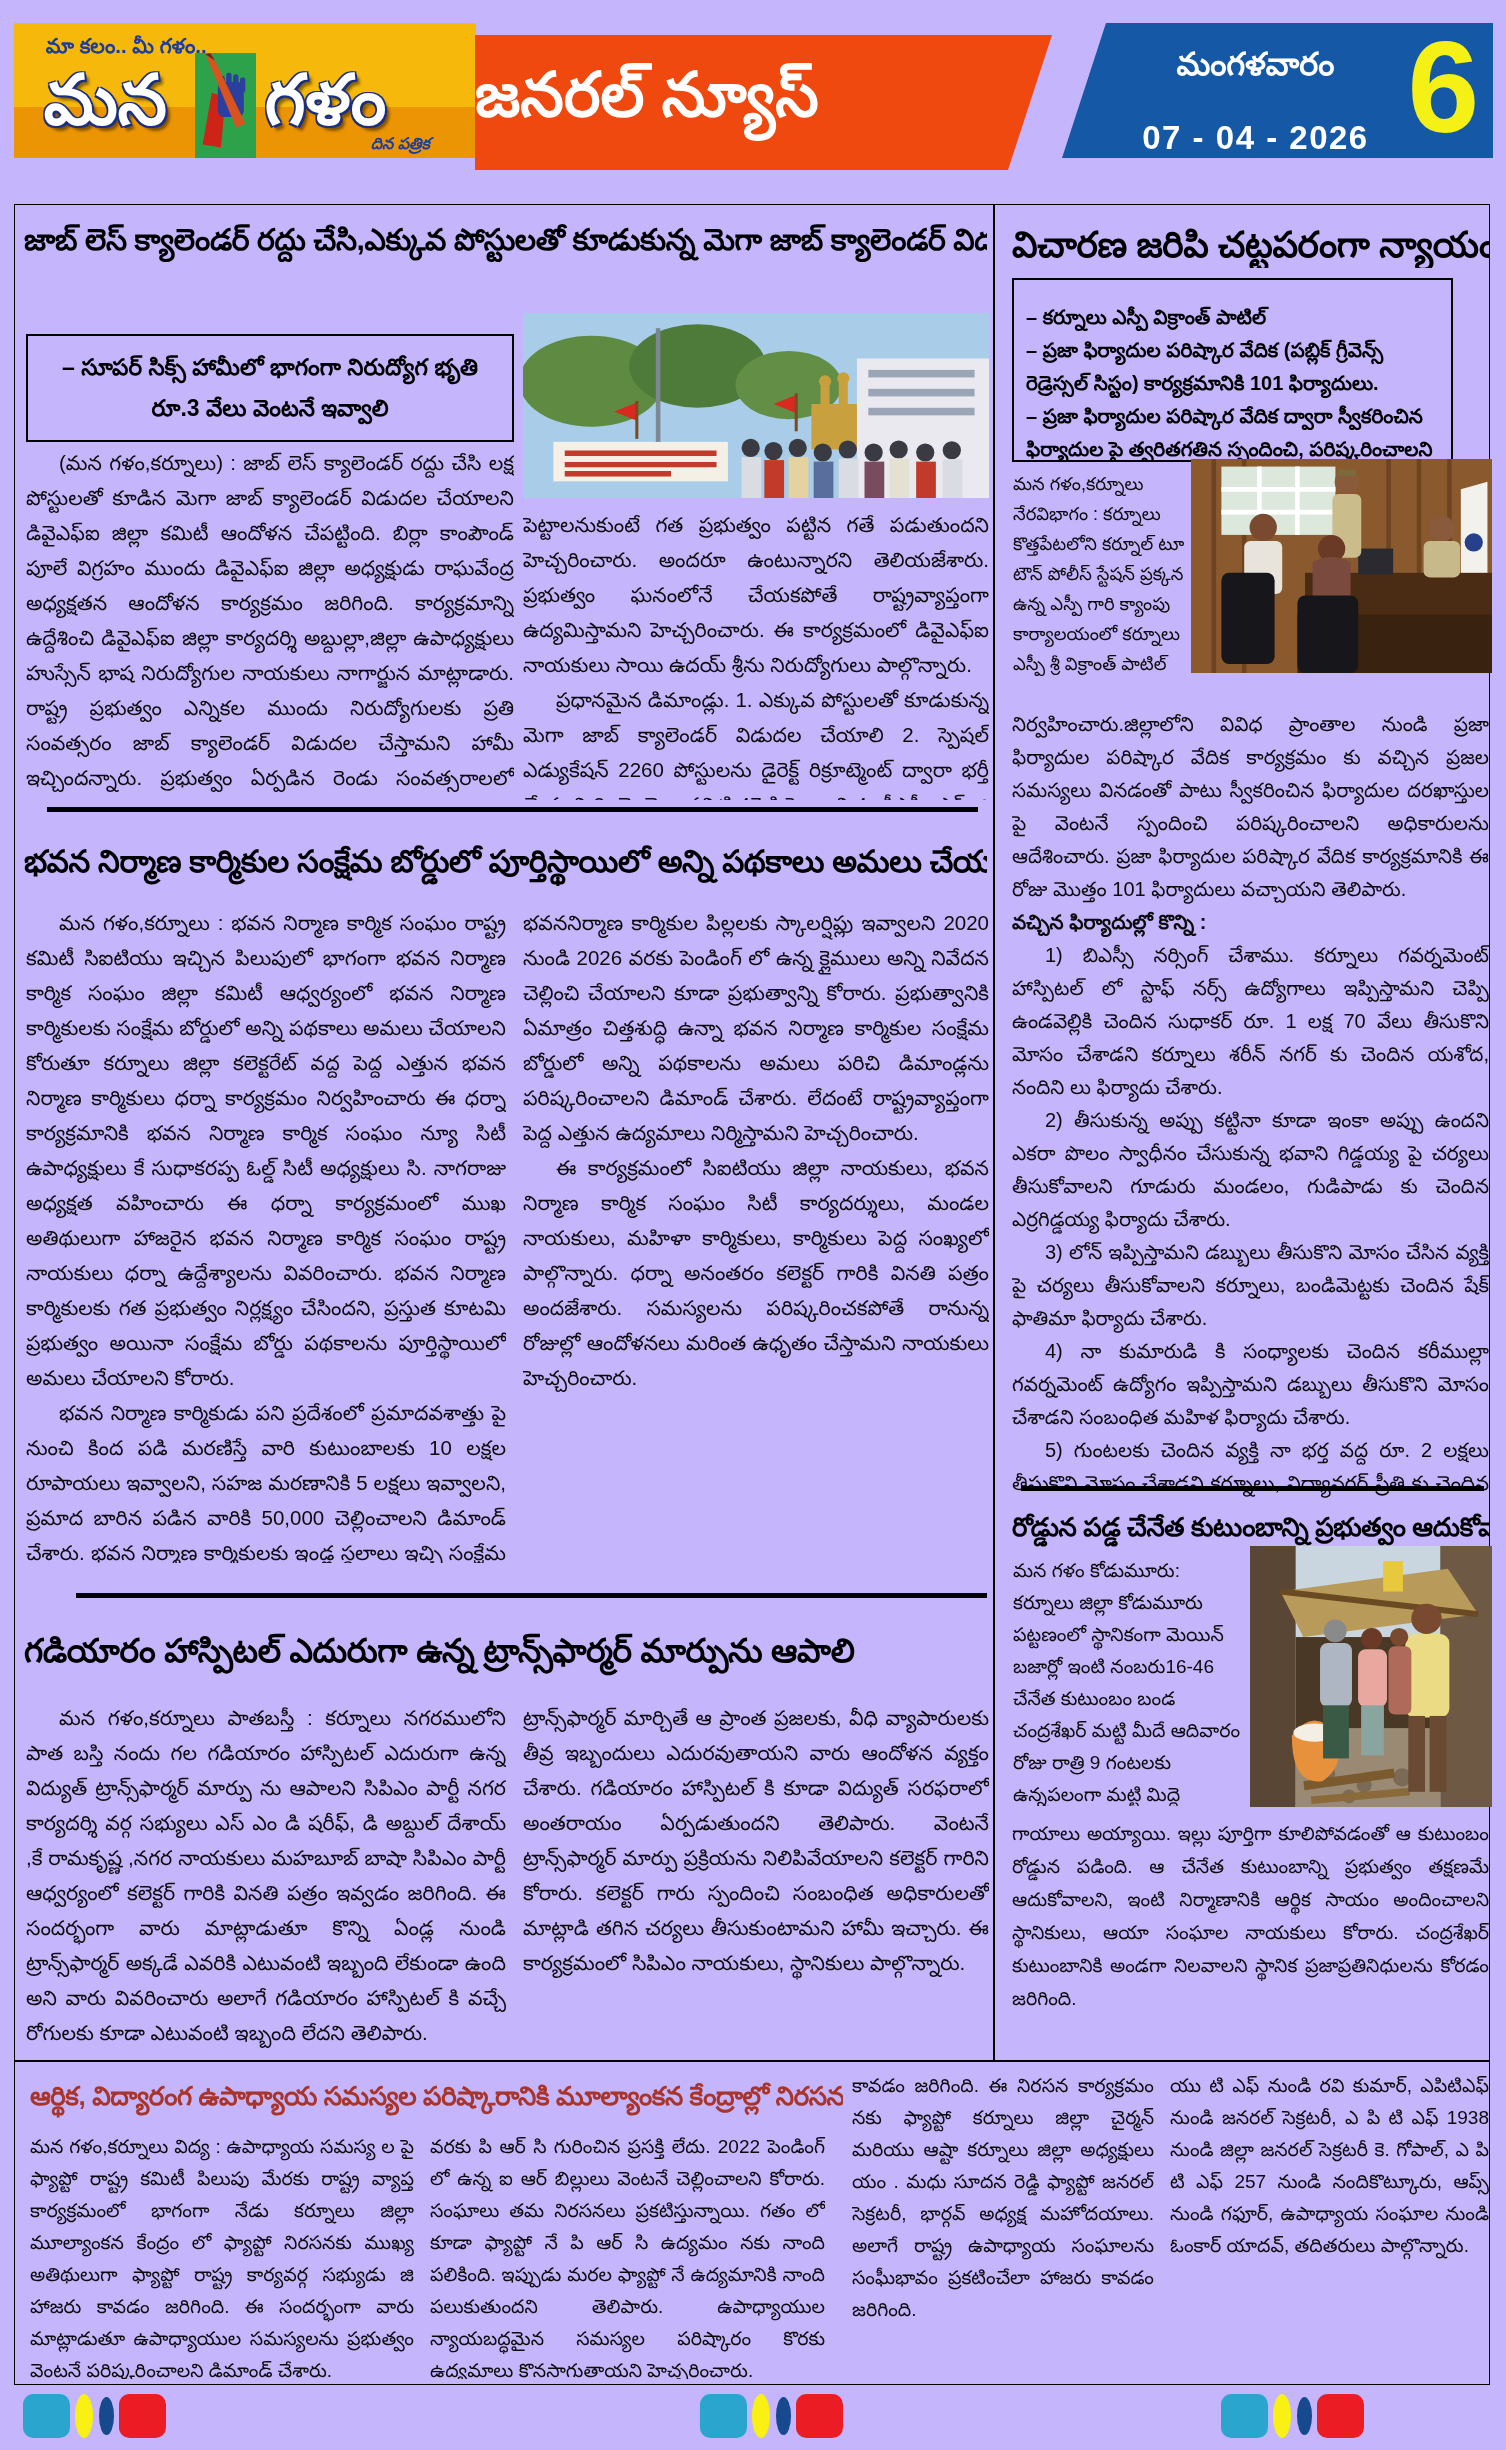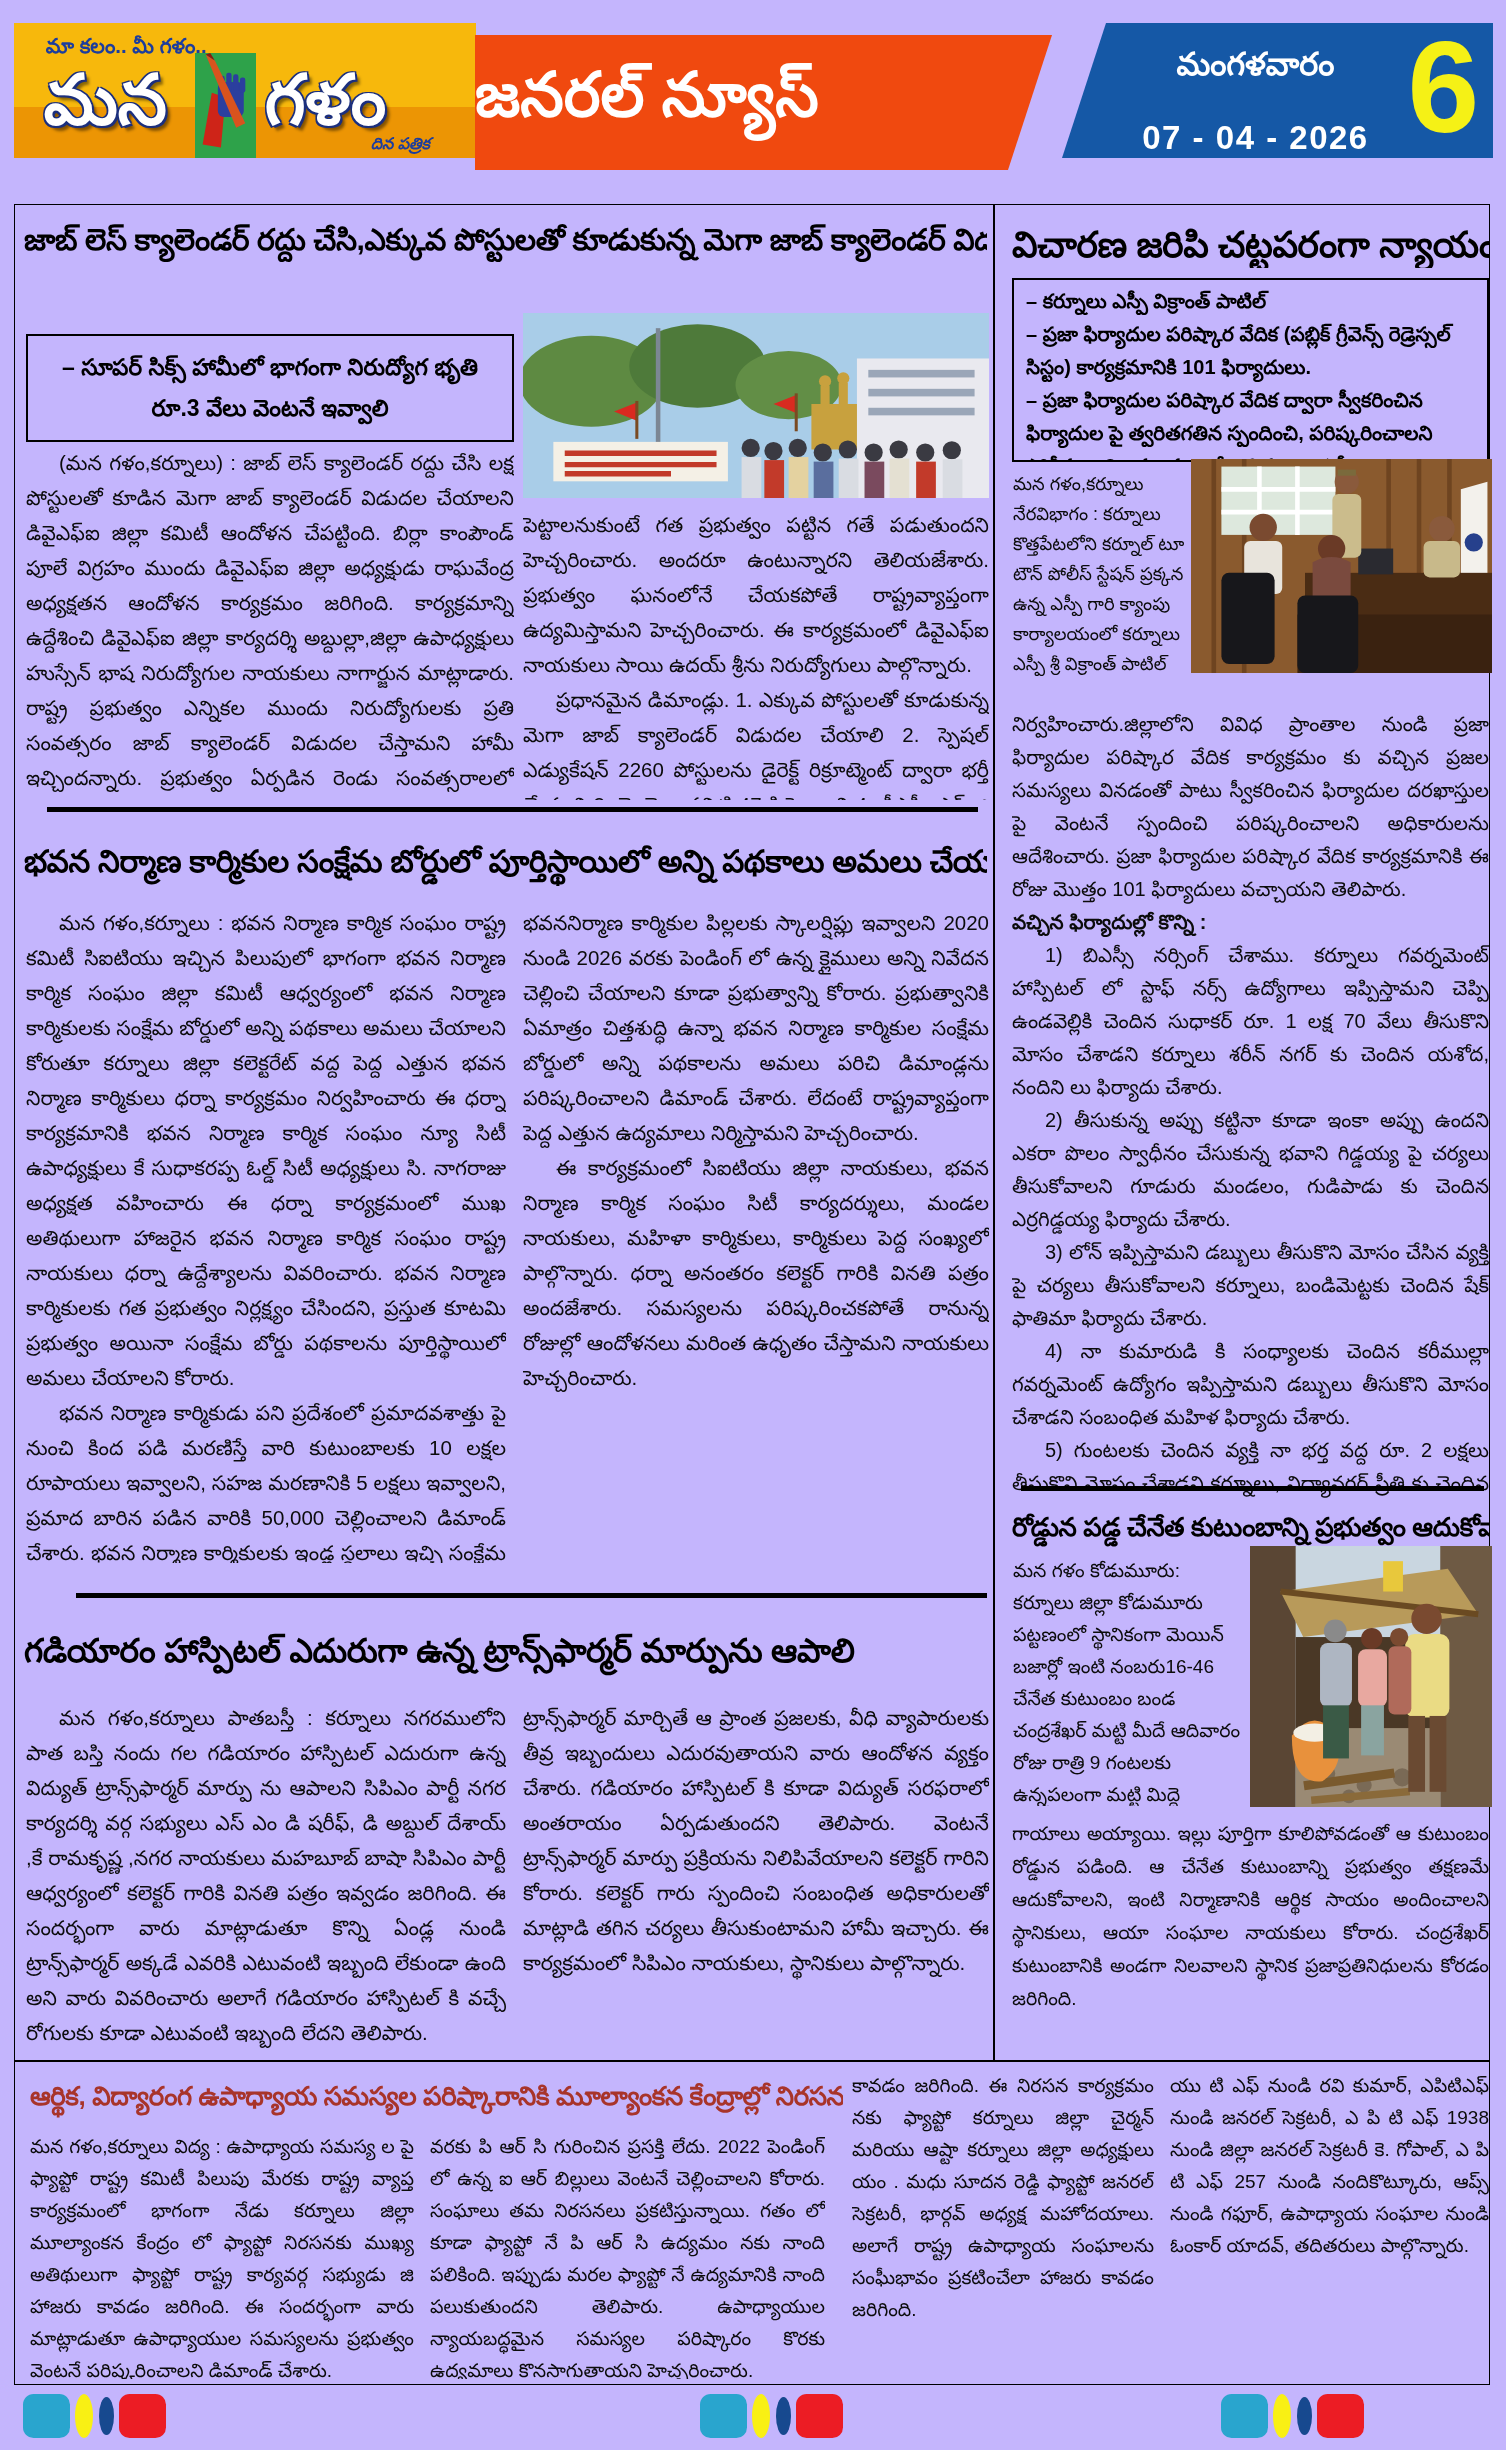--- a/index.html
+++ b/index.html
@@ -145,21 +145,21 @@
 
   <div class="abs body-col" style="left:26px;top:1700px;width:480px;height:355px;font-size:20.5px;line-height:35px;">
     <p>మన గళం,కర్నూలు పాతబస్తీ : కర్నూలు నగరములోని పాత బస్తి నందు గల గడియారం హాస్పిటల్ ఎదురుగా ఉన్న విద్యుత్ ట్రాన్స్‌ఫార్మర్ మార్పు ను ఆపాలని సిపిఎం పార్టీ నగర కార్యదర్శి వర్గ సభ్యులు ఎస్ ఎం డి షరీఫ్, డి అబ్దుల్ దేశాయ్ ,కే రామకృష్ణ ,నగర నాయకులు మహబూబ్ బాషా సిపిఎం పార్టీ ఆధ్వర్యంలో కలెక్టర్ గారికి వినతి పత్రం ఇవ్వడం జరిగింది. ఈ సందర్భంగా వారు మాట్లాడుతూ కొన్ని ఏండ్ల నుండి ట్రాన్స్‌ఫార్మర్ అక్కడే ఎవరికి ఎటువంటి ఇబ్బంది లేకుండా ఉంది అని వారు వివరించారు అలాగే గడియారం హాస్పిటల్ కి వచ్చే రోగులకు కూడా ఎటువంటి ఇబ్బంది లేదని తెలిపారు.</p>
   </div>
   <div class="abs body-col" style="left:523px;top:1700px;width:466px;height:355px;font-size:20.5px;line-height:35px;">
     <p class="noindent">ట్రాన్స్‌ఫార్మర్ మార్చితే ఆ ప్రాంత ప్రజలకు, వీధి వ్యాపారులకు తీవ్ర ఇబ్బందులు ఎదురవుతాయని వారు ఆందోళన వ్యక్తం చేశారు. గడియారం హాస్పిటల్ కి కూడా విద్యుత్ సరఫరాలో అంతరాయం ఏర్పడుతుందని తెలిపారు. వెంటనే ట్రాన్స్‌ఫార్మర్ మార్పు ప్రక్రియను నిలిపివేయాలని కలెక్టర్ గారిని కోరారు. కలెక్టర్ గారు స్పందించి సంబంధిత అధికారులతో మాట్లాడి తగిన చర్యలు తీసుకుంటామని హామీ ఇచ్చారు. ఈ కార్యక్రమంలో సిపిఎం నాయకులు, స్థానికులు పాల్గొన్నారు.</p>
   </div>
 
   <div class="abs headline nowrap" style="left:1012px;top:222px;width:477px;font-size:36px;line-height:46px;text-align:left;">విచారణ జరిపి చట్టపరంగా న్యాయం చేస్తాం</div>
 
-  <div class="abs boxed" style="left:1012px;top:278px;width:477px;height:184px;padding:5px 12px;overflow:hidden;">
+  <div class="abs boxed" style="left:1012px;top:278px;width:441px;height:184px;padding:21px 12px;overflow:hidden;">
     <div style="font-size:20px;line-height:33px;font-weight:600;">
       <p style="margin:0;">– కర్నూలు ఎస్పీ విక్రాంత్ పాటిల్</p>
       <p style="margin:0;">– ప్రజా ఫిర్యాదుల పరిష్కార వేదిక (పబ్లిక్ గ్రీవెన్స్ రెడ్రెస్సల్ సిస్టం) కార్యక్రమానికి 101 ఫిర్యాదులు.</p>
       <p style="margin:0;">– ప్రజా ఫిర్యాదుల పరిష్కార వేదిక ద్వారా స్వీకరించిన ఫిర్యాదుల పై త్వరితగతిన స్పందించి, పరిష్కరించాలని పోలీసు అధికారులను ఆదేశించిన జిల్లా ఎస్పీ</p>
     </div>
   </div>
 
   <div class="abs body-col" style="left:1013px;top:469px;width:172px;height:207px;font-size:18px;line-height:30px;text-align:left;">
     <p class="noindent">మన గళం,కర్నూలు నేరవిభాగం : కర్నూలు కొత్తపేటలోని కర్నూల్ టూ టౌన్ పోలీస్ స్టేషన్ ప్రక్కన ఉన్న ఎస్పీ గారి క్యాంపు కార్యాలయంలో  కర్నూలు ఎస్పీ శ్రీ  విక్రాంత్ పాటిల్ ఐపియస్ గారు సోమవారం ప్రజా ఫిర్యాదుల పరిష్కార వేదిక  కార్యక్రమం</p>
   </div>

